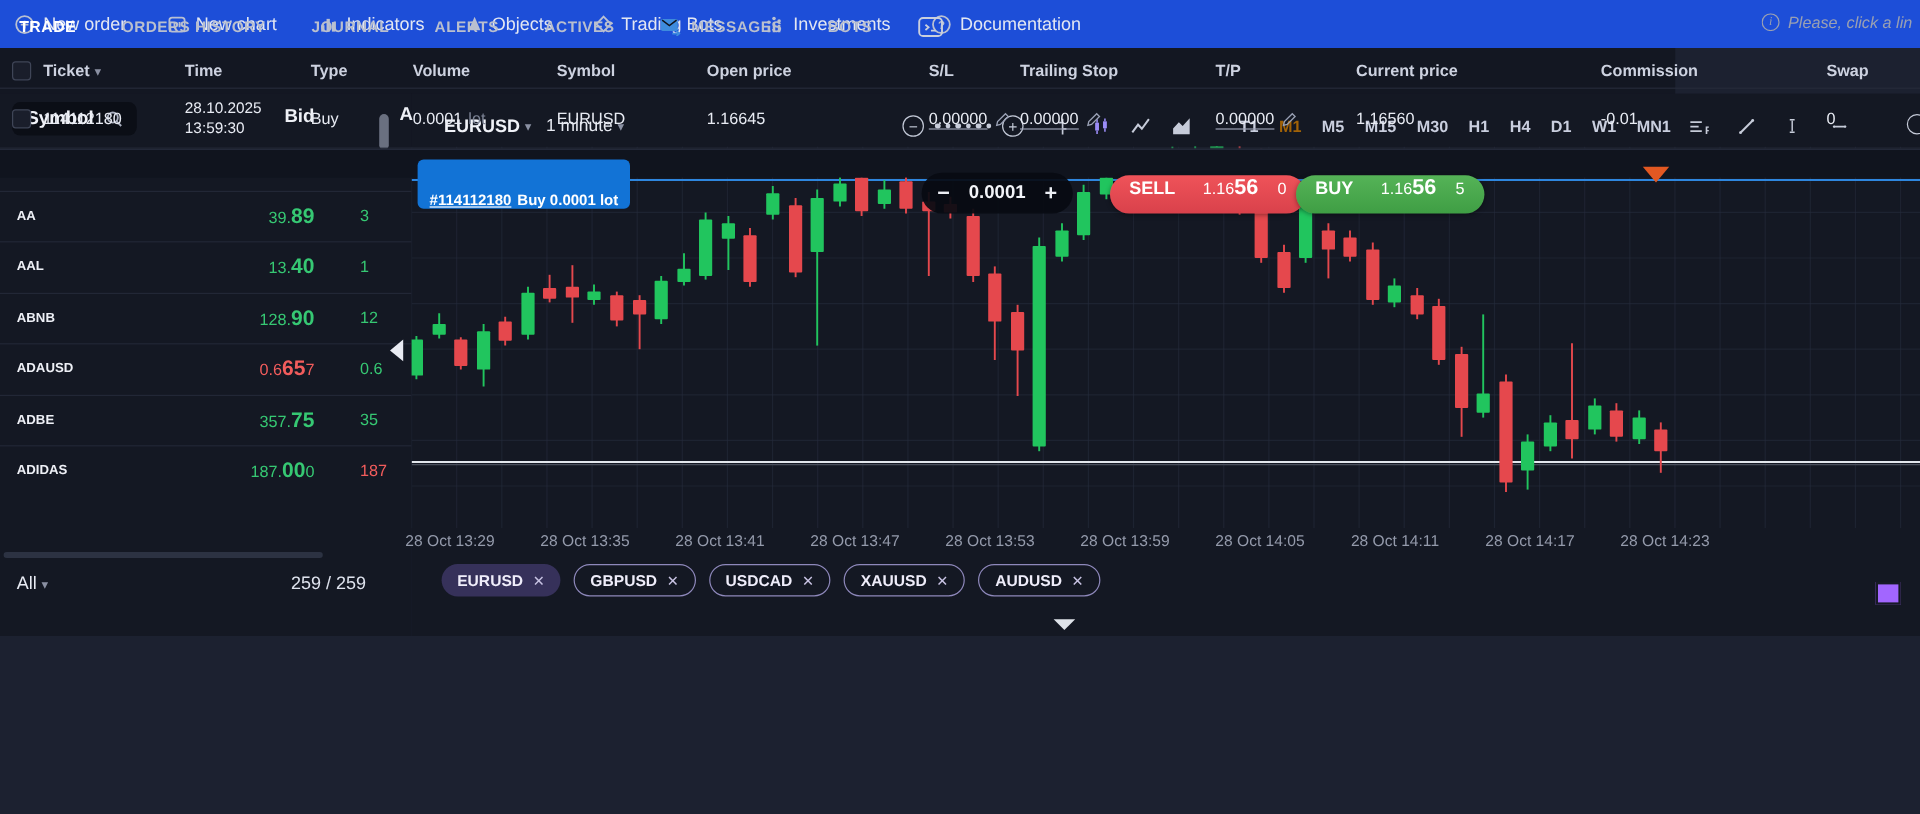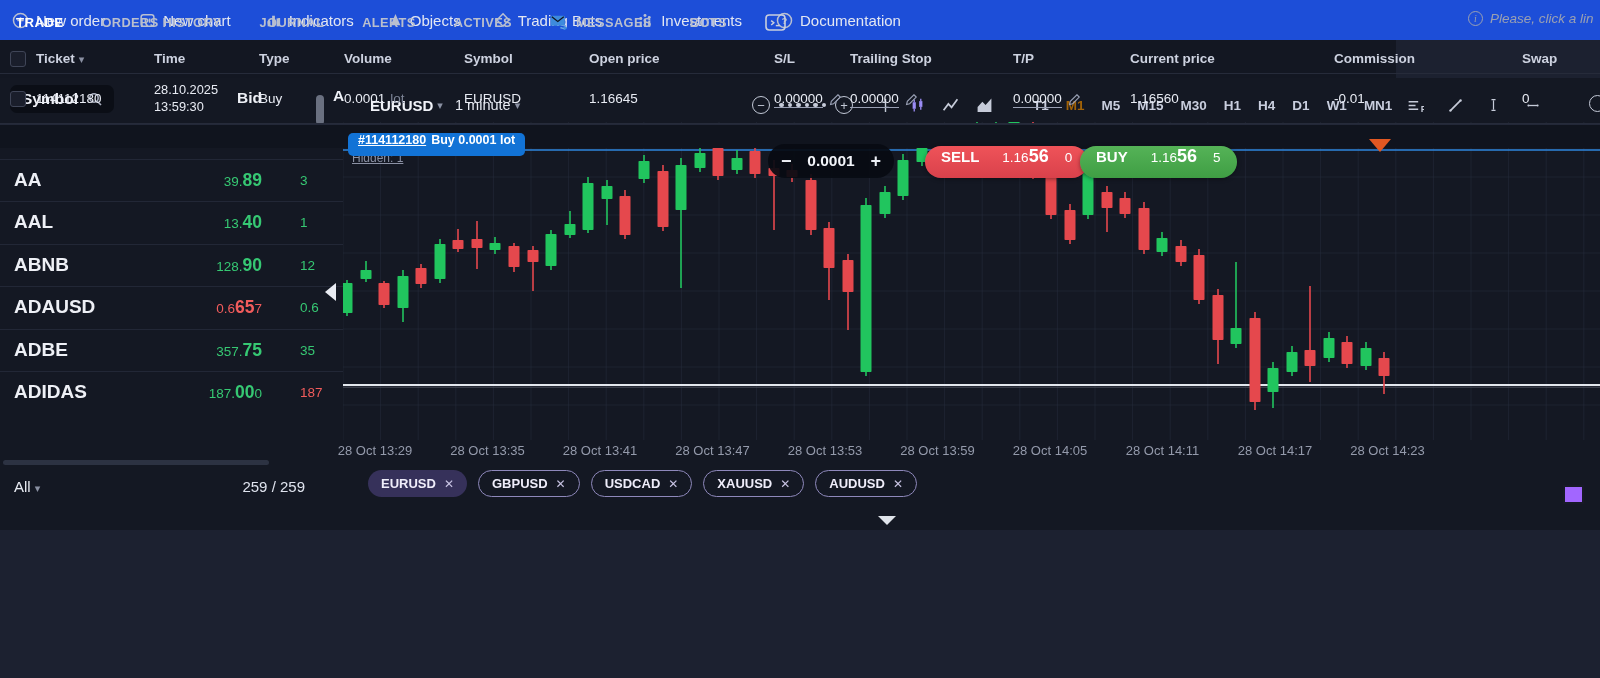--- a/index.html
+++ b/index.html
@@ -24,21 +24,21 @@
   
   #wl-header{ position:absolute; left:0; top:7px; width:343px; height:28px; }
   #symbol-pill{ position:absolute; left:10px; top:0; height:28px; padding:0 12px; background:#0b0e16;
                 border-radius:7px; display:flex; align-items:center; gap:10px; cursor:pointer; }
   #symbol-pill .lbl{ font-weight:bold; font-size:15.5px; color:#f0f2f8; }
   #wl-bid-h{ position:absolute; right:81px; top:4px; font-weight:bold; font-size:15.5px; color:#eef0f6; }
   #wl-vthumb{ position:absolute; left:316px; top:10px; width:8px; height:30px; background:#6a7080; border-radius:4px; }
   #wl-rows{ position:absolute; left:0; top:38px; width:343px; }
   .wl-row{ position:relative; height:42.5px; border-bottom:1px solid #20253400; border-top:1px solid #222736; cursor:pointer; }
   .wl-row:first-child{ border-top:none; }
-  .wl-sym{ position:absolute; left:14px; top:50%; transform:translateY(-50%); font-weight:bold; font-size:19px; color:#eef0f6; }
+  .wl-sym{ position:absolute; left:14px; top:50%; transform:translateY(-50%); font-weight:bold; font-size:11px; color:#eef0f6; }
   .wl-bid{ position:absolute; right:81px; top:50%; transform:translateY(-50%); white-space:nowrap; }
   .wl-ask{ position:absolute; left:300px; top:50%; transform:translateY(-50%); width:43px; overflow:hidden; white-space:nowrap; font-size:13.5px; }
   .px-pre,.px-post{ font-size:13.5px; }
   .px-big{ font-size:17.5px; font-weight:bold; }
   .up{ color:#36c873; } .down{ color:#f25c5c; }
   #wl-hthumb{ position:absolute; left:3px; top:382px; width:266px; height:5px; background:#2c3242; border-radius:3px; }
   #wl-footer-all{ position:absolute; left:14px; top:400px; font-size:15px; color:#e8ebf3; cursor:pointer; }
   #wl-footer-count{ position:absolute; right:38px; top:400px; font-size:15px; color:#dfe3ee; }
   .caret{ color:#8a90a2; font-size:11px; margin-left:4px; }
   #wl-collapse{ position:absolute; left:325px; top:283px; width:0; height:0; z-index:6;
@@ -61,22 +61,22 @@
   #ch-tfs{ left:690px; gap:17px; }
   .tf{ font-size:13.5px; font-weight:bold; color:#c9cede; cursor:pointer; }
   .tf.active{ color:#a16207; }
   #ch-tools{ left:1063px; gap:23px; }
   .tool-ic{ color:#c6cbd9; cursor:pointer; display:flex; }
   #tool-ellipse{ position:absolute; left:1246px; top:5px; width:17px; height:17px; border:1.5px solid #c6cbd9; border-radius:50%; cursor:pointer; }
 
   
   #plot{ position:absolute; left:0; top:44px; width:1257px; height:318px; }
   #candles-svg{ position:absolute; left:0; top:0; }
-  #pos-flag{ position:absolute; left:5px; top:11px; height:23px; background:#1273d6; border-radius:5px; z-index:3;
-             display:flex; align-items:flex-start; padding:0 10px; font-size:12.5px; font-weight:bold; color:#fff; white-space:nowrap; cursor:pointer; }
+  #pos-flag{ position:absolute; left:5px; top:11px; height:41px; background:#1273d6; border-radius:5px; z-index:3;
+             display:flex; align-items:flex-end; padding:0 10px; font-size:12.5px; font-weight:bold; color:#fff; white-space:nowrap; cursor:pointer; }
   #pos-flag .tk{ text-decoration:underline; margin-right:5px; }
   #hidden-note{ position:absolute; left:9px; top:29px; font-size:12px; color:#8b91a4; text-decoration:underline; z-index:1; }
   #vol-stepper{ position:absolute; left:425px; top:22px; width:126px; height:34px; border-radius:17px; z-index:4;
                 background:rgba(8,11,18,0.93); display:flex; align-items:center; justify-content:space-between; padding:0 13px; }
   #vol-stepper .st-btn{ font-size:18px; font-weight:bold; color:#eceff5; cursor:pointer; line-height:1; }
   #vol-stepper .st-val{ font-size:15.5px; font-weight:bold; color:#f2f4f9; }
   .trade-pill{ position:absolute; top:24px; height:32px; border-radius:16px; z-index:4; display:flex; align-items:baseline;
                padding:0 16px; color:#fff; cursor:pointer; white-space:nowrap; }
   .trade-pill{ }
   #sell-pill{ left:582px; background:linear-gradient(180deg,#ef5359,#d9414b); box-shadow:0 1px 4px rgba(0,0,0,.4); }

